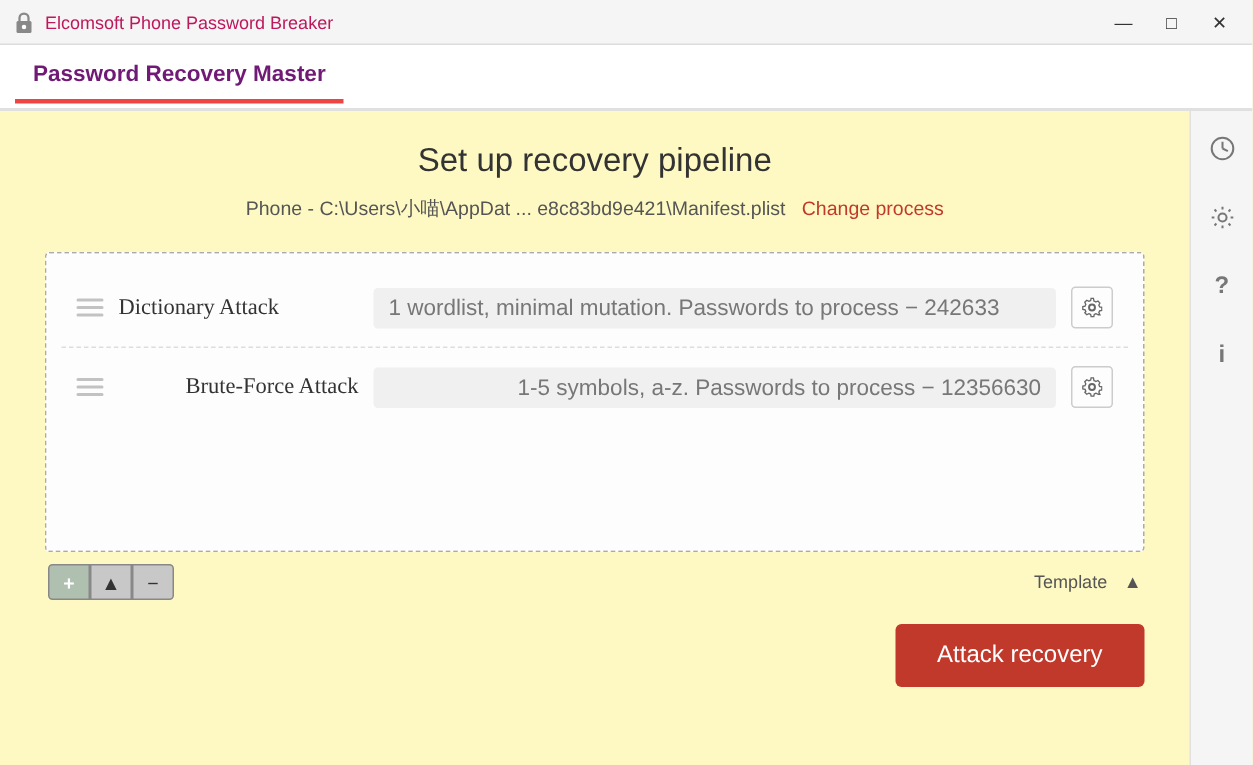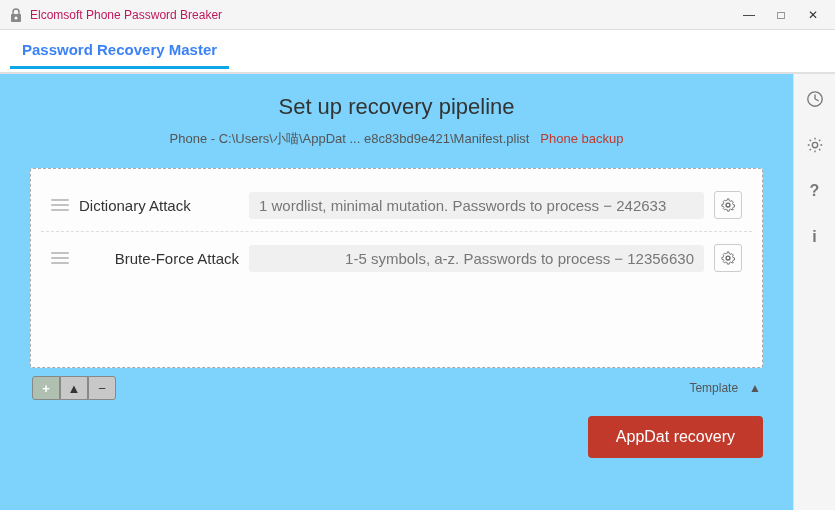--- a/index.html
+++ b/index.html
@@ -64,39 +64,39 @@
     }
     .menu-item {
       padding: 8px 12px;
       font-size: 15px;
       cursor: pointer;
       color: #c0392b;
       font-weight: 600;
       border-bottom: 3px solid transparent;
     }
     .menu-item.active {
-      color: #3b82f6;
-      border-bottom: 3px solid #0ea5e9;
+      color: #701a75;
+      border-bottom: 3px solid #ef4444;
     }
     .menu-item.tools {
       color: #555;
       font-weight: 400;
       border-bottom: none;
     }
 
     
     .main-content {
       display: flex;
       height: calc(510px - 74px);
     }
 
     
     .center-panel {
       flex: 1;
-      background: #7dd3fc;
+      background: #fef9c3;
       padding: 20px 30px;
       overflow: hidden;
     }
 
     .page-title {
       text-align: center;
       font-size: 22px;
       font-weight: 300;
       color: #333;
       margin-bottom: 10px;
@@ -151,20 +151,21 @@
       background: #888;
       border-radius: 1px;
     }
 
     .attack-name {
       font-size: 15px;
       color: #333;
       font-weight: 500;
       width: 160px;
       flex-shrink: 0;
+      font-family: Liberation Serif, serif;
     }
 
     .attack-description {
       flex: 1;
       font-size: 15px;
       color: #777;
       background: #f0f0f0;
       padding: 5px 10px;
       border-radius: 3px;
       white-space: nowrap;
@@ -297,21 +298,21 @@
 <div class="menu-bar">
   <div class="menu-item active">Password Recovery Master</div>
 </div>
 
 <div class="main-content">
   <div class="center-panel">
     <div class="page-title">Set up recovery pipeline</div>
     <div class="backup-info">
       <span>Phone - C:\Users\小喵\AppDat ... e8c83bd9e421\Manifest.plist</span>
       &nbsp;
-      <a>Phone backup</a>
+      <a>Change process</a>
     </div>
 
     <div class="pipeline-container">
 
       <div class="attack-row">
         <div class="drag-handle">
           <span></span>
             <span></span>
             <span></span>
         </div>
@@ -348,21 +349,21 @@
         <button class="pipe-btn">▲</button>
         <button class="pipe-btn">−</button>
       </div>
       <div class="template-link">
         <span>Template</span>
         <span>▲</span>
       </div>
     </div>
 
     <div class="start-btn-area">
-      <button class="start-btn">AppDat recovery</button>
+      <button class="start-btn">Attack recovery</button>
     </div>
   </div>
 
   <div class="right-sidebar">
     <div class="sidebar-icon-btn">
       <svg width="18" height="18" viewBox="0 0 20 20">
         <circle cx="10" cy="10" r="8" stroke="#777" stroke-width="1.5" fill="none"></circle>
         <line x1="10" y1="5" x2="10" y2="10" stroke="#777" stroke-width="1.5"></line>
         <line x1="10" y1="10" x2="14" y2="12" stroke="#777" stroke-width="1.5"></line>
       </svg>

